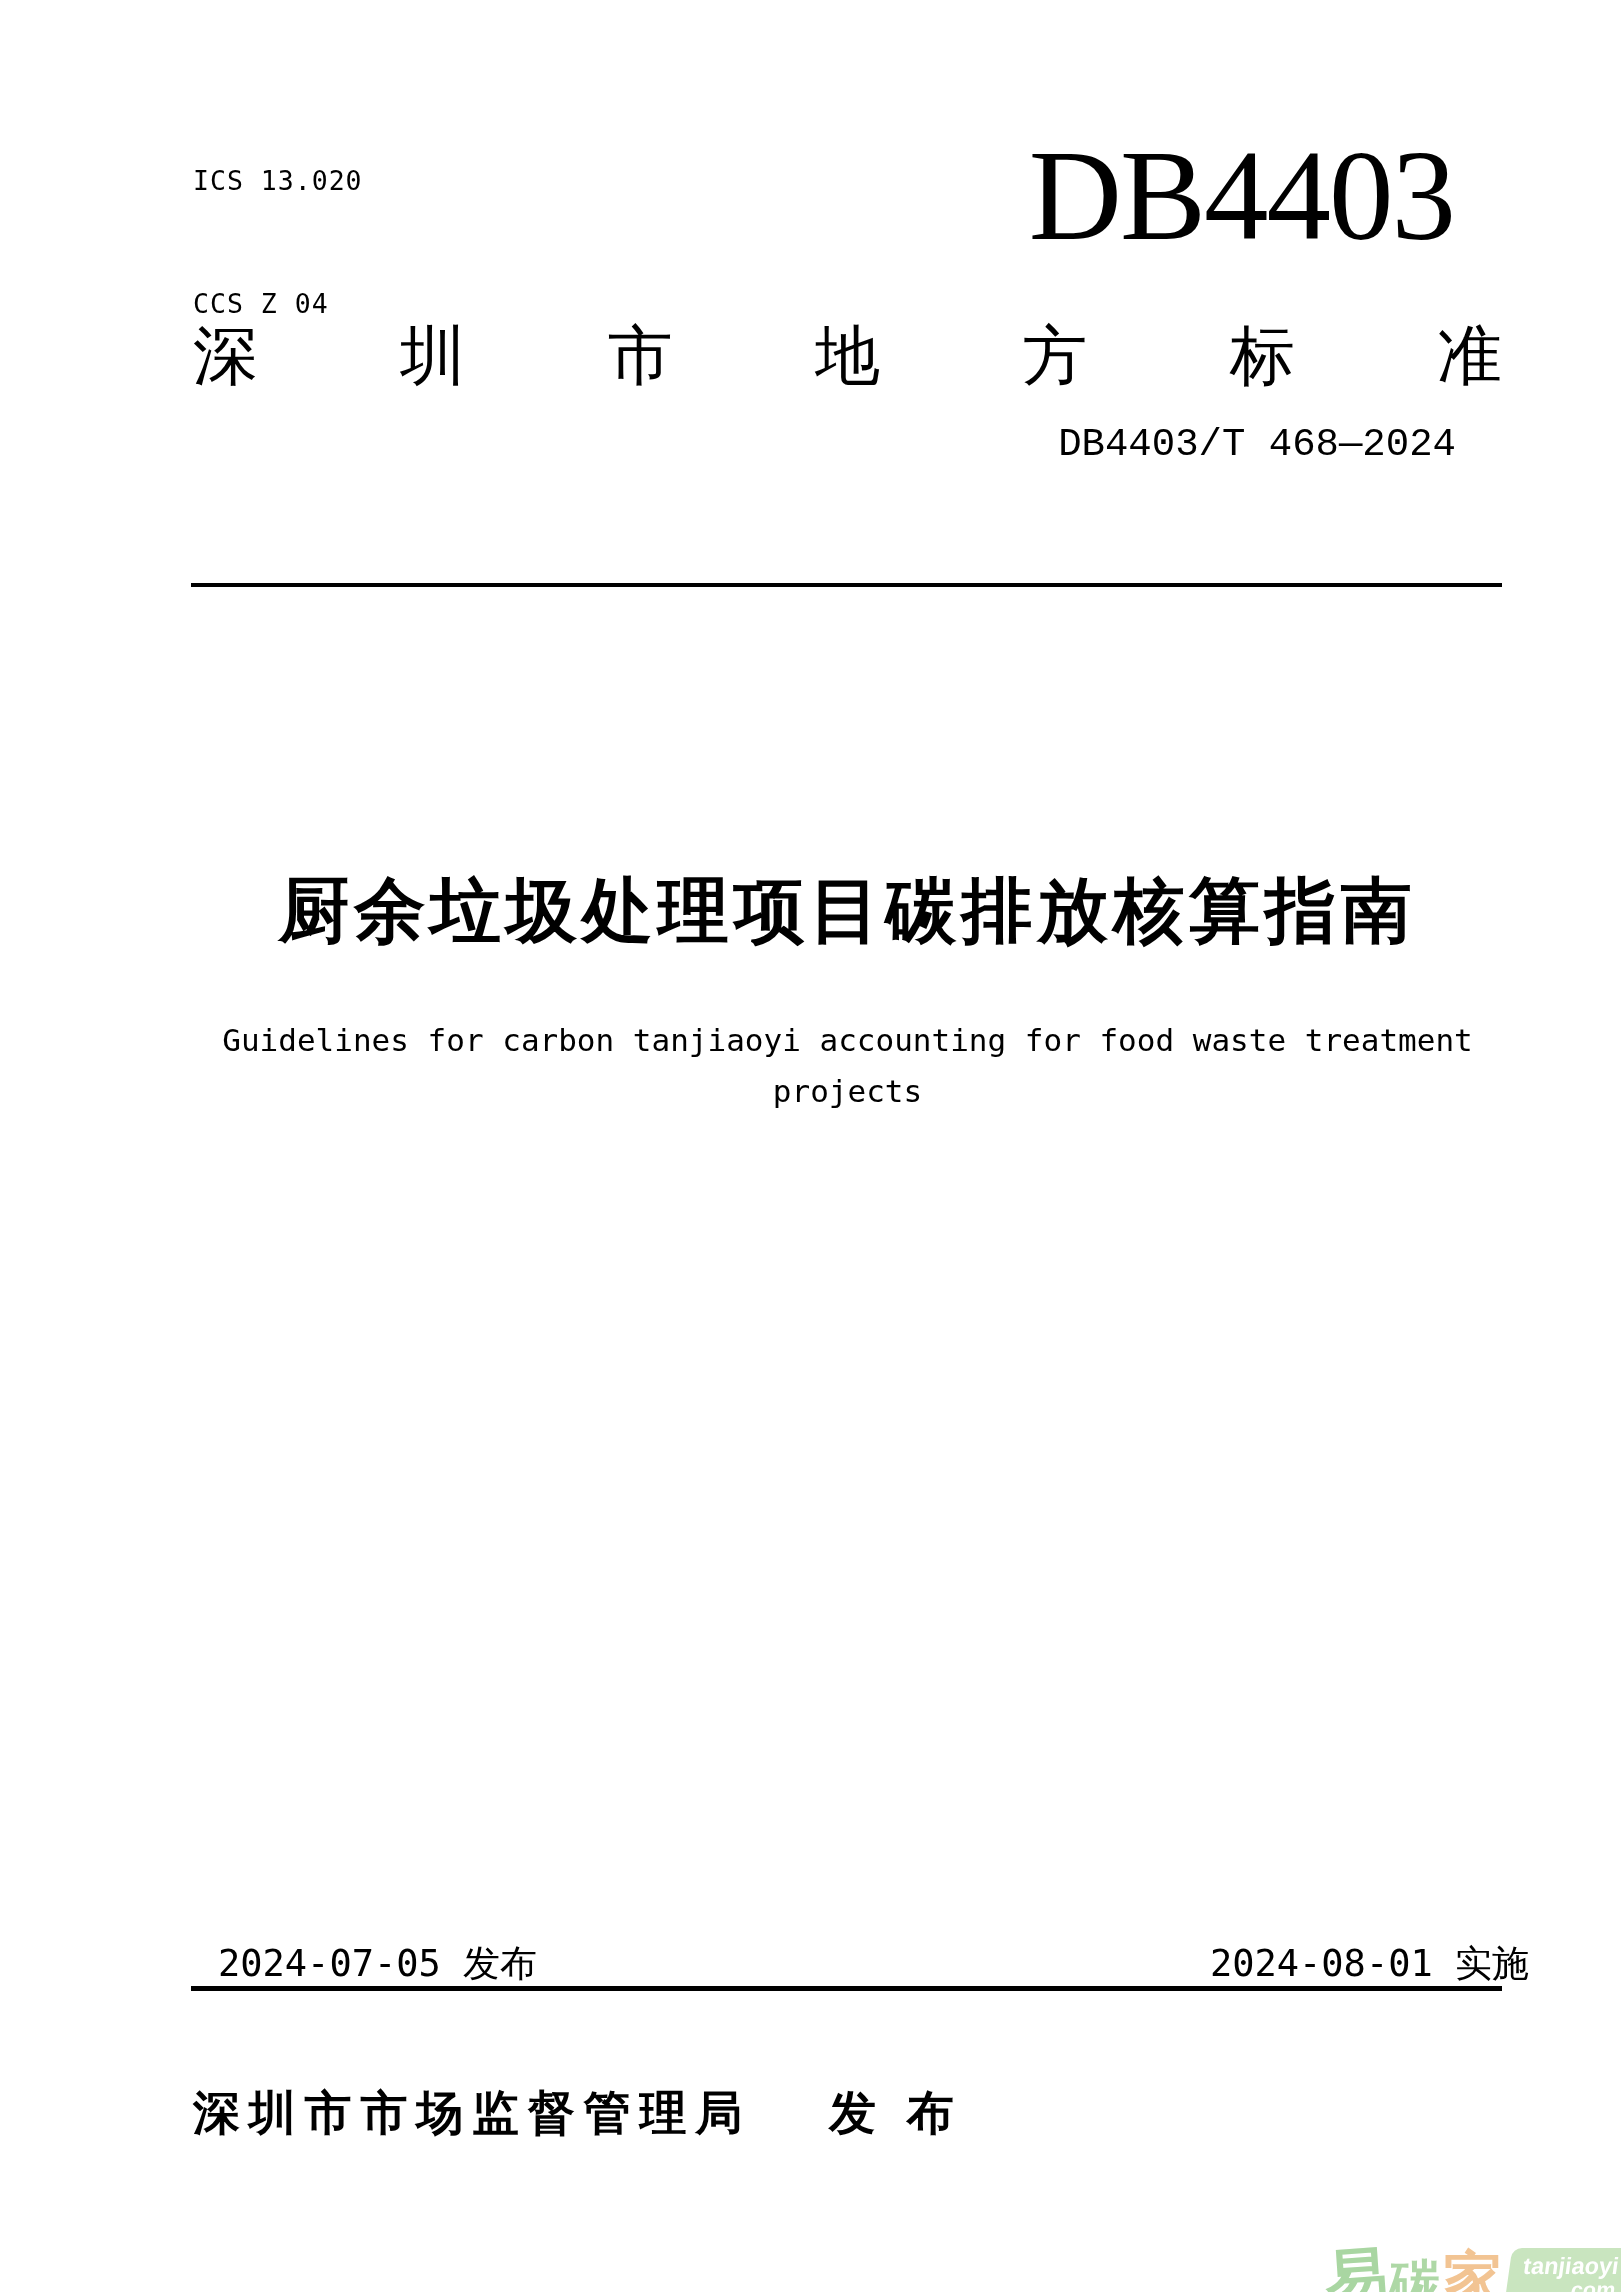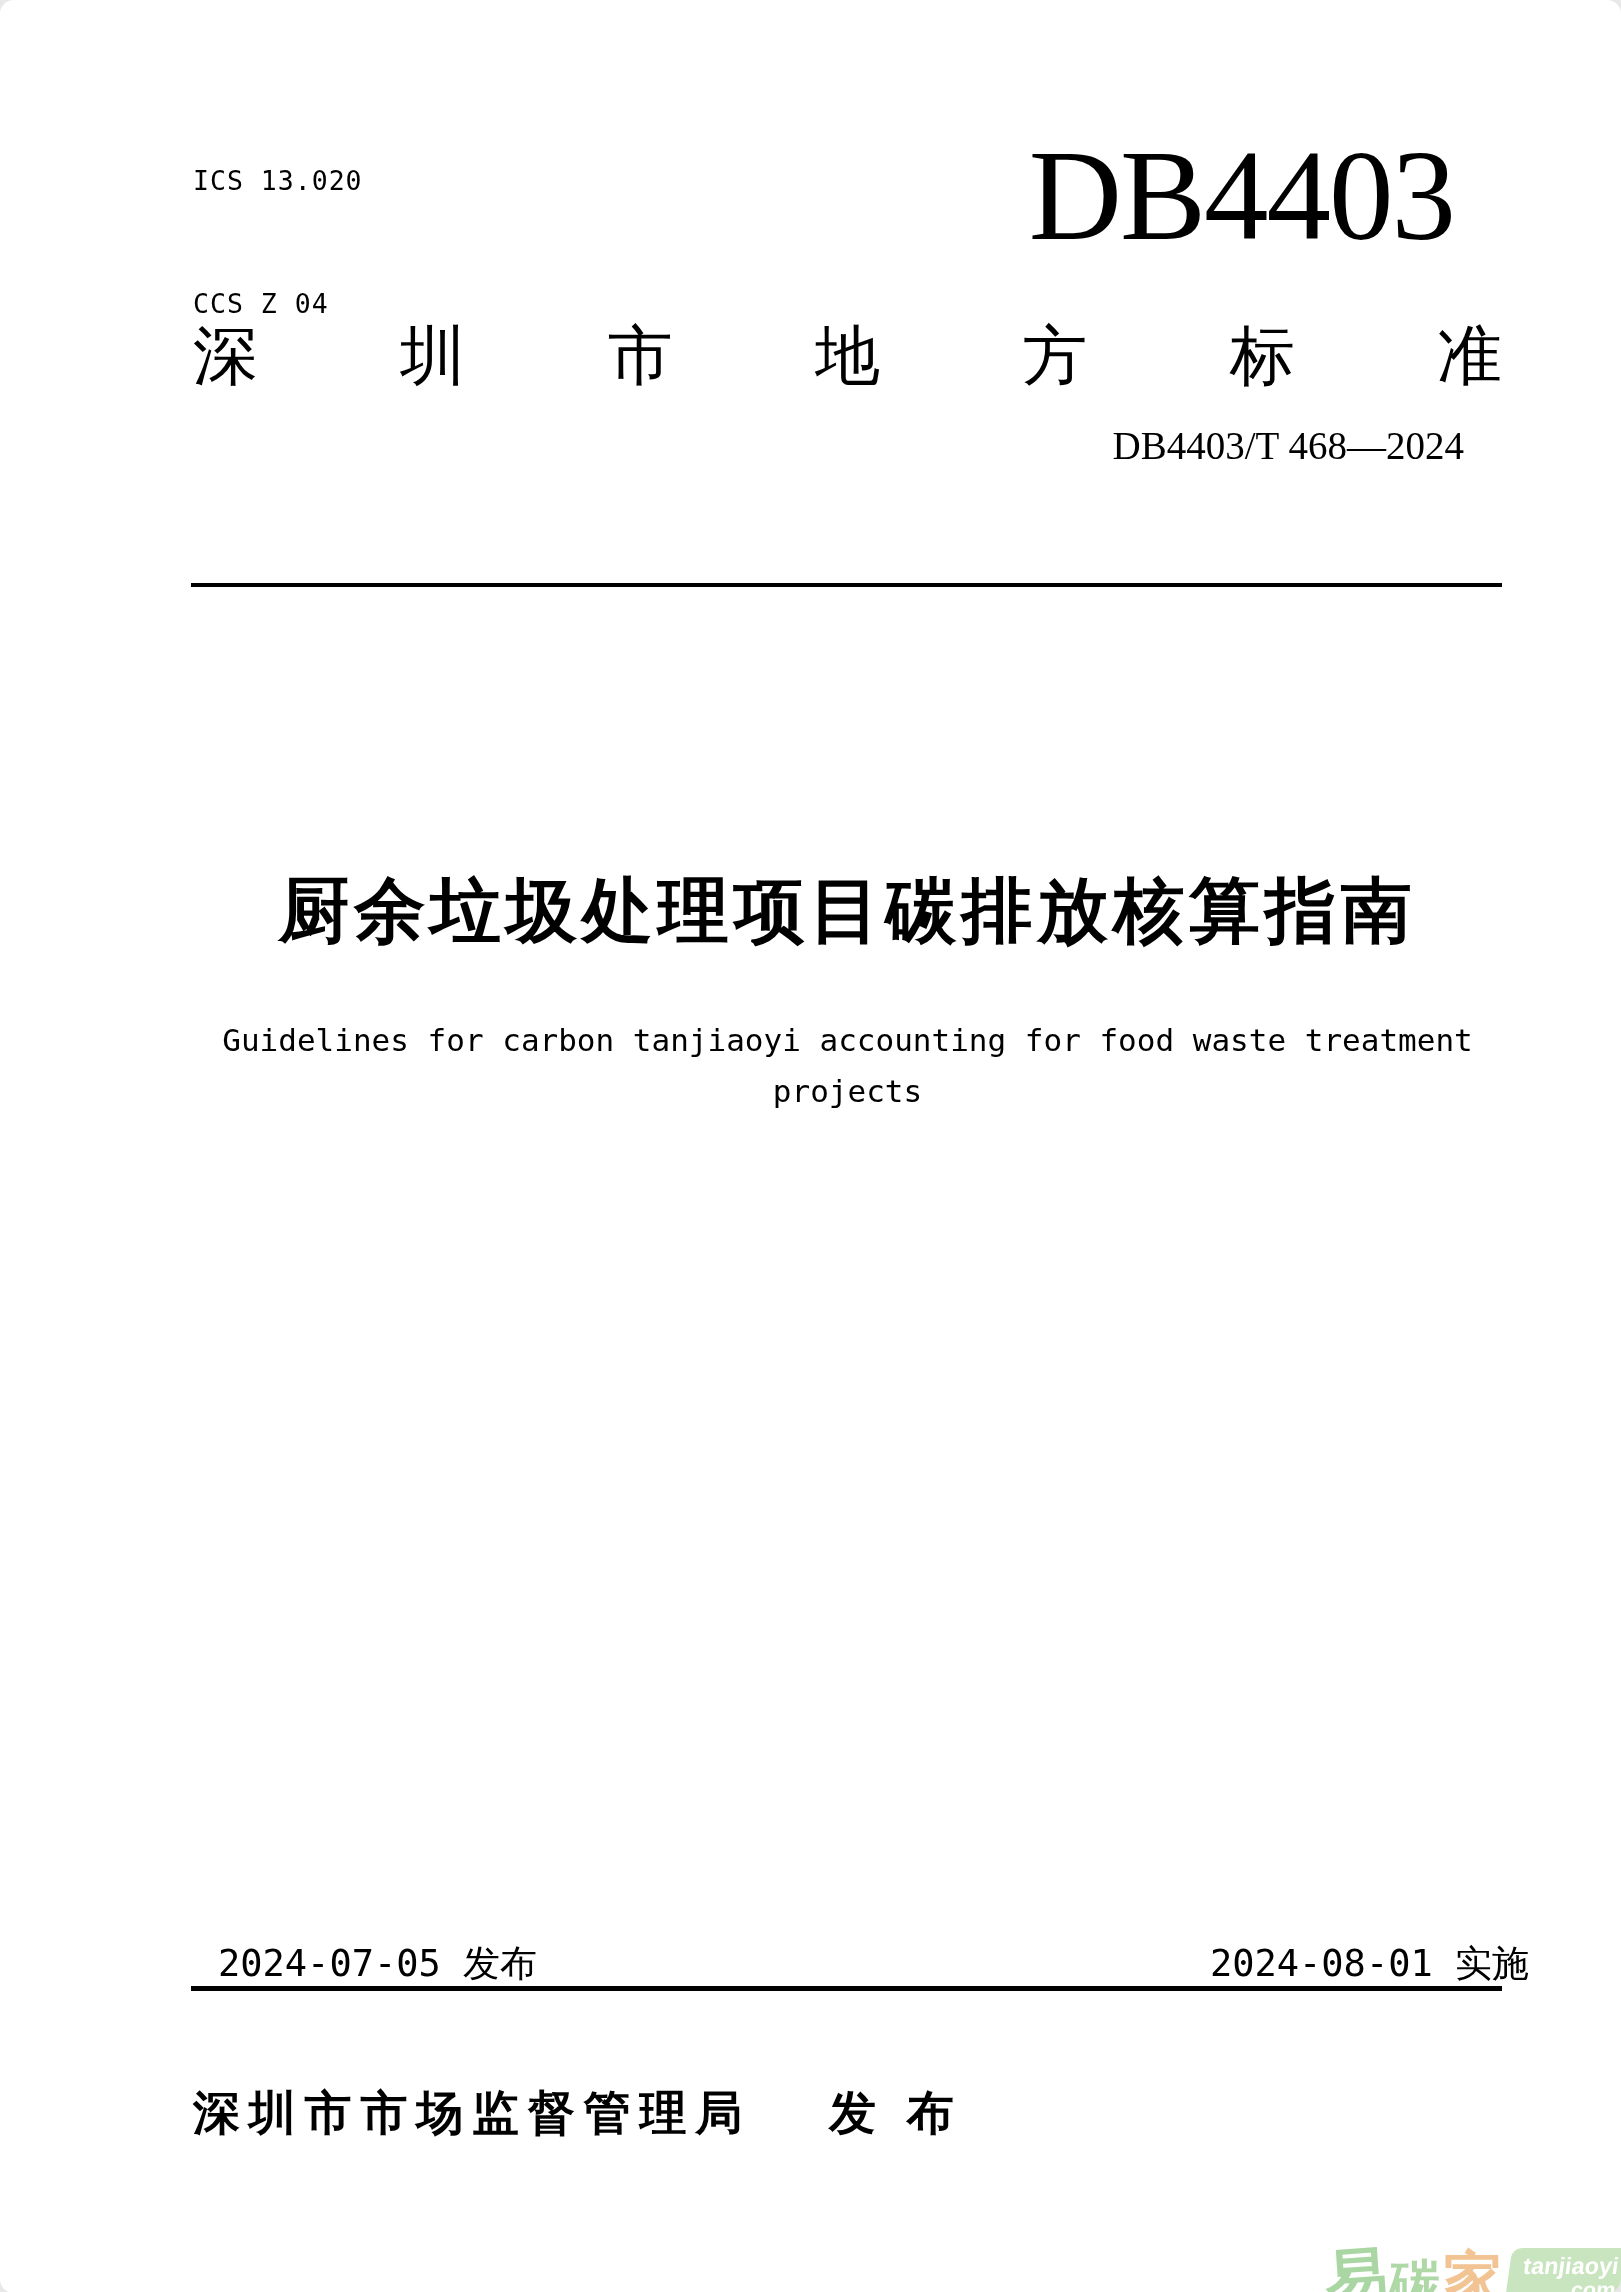--- a/index.html
+++ b/index.html
@@ -9,21 +9,20 @@
   }
   .page {
     position: relative;
     width: 1621px;
     height: 2293px;
     margin: 0 auto;
     background: #ffffff;
     overflow: hidden;
     font-family: "Liberation Sans", sans-serif;
     color: #000000;
-    border-radius: 14px;
   }
 
   
   .ics-block {
     position: absolute;
     left: 193px;
     top: 78px;
     font-family: "DejaVu Sans Mono", "Liberation Sans", sans-serif;
     font-size: 26.5px;
     line-height: 41px;
@@ -53,23 +52,23 @@
     display: flex;
     justify-content: space-between;
     font-size: 65px;
     font-weight: 500;
     line-height: 1.1;
   }
 
   
   .std-number {
     position: absolute;
-    right: 157px;
+    right: 165px;
     top: 423px;
-    font-family: Liberation Serif, serif;
+    font-family: Liberation Mono, monospace;
     font-size: 39px;
     font-weight: 500;
     letter-spacing: 0px;
     white-space: pre;
   }
 
   .rule-top {
     position: absolute;
     left: 191px;
     top: 583px;

